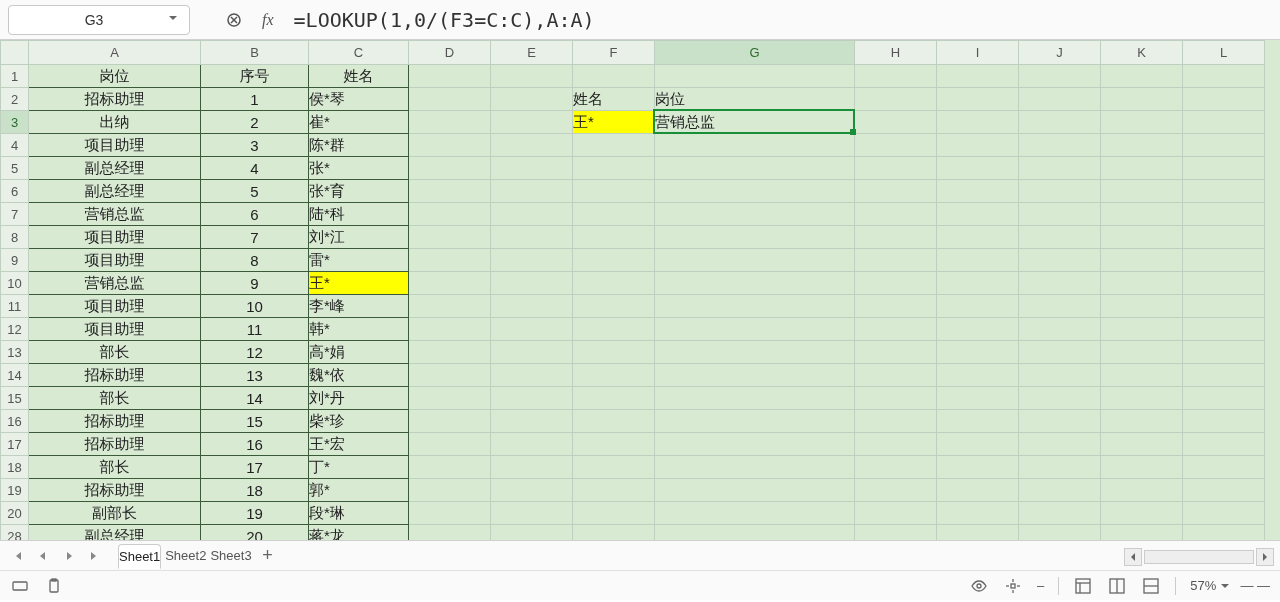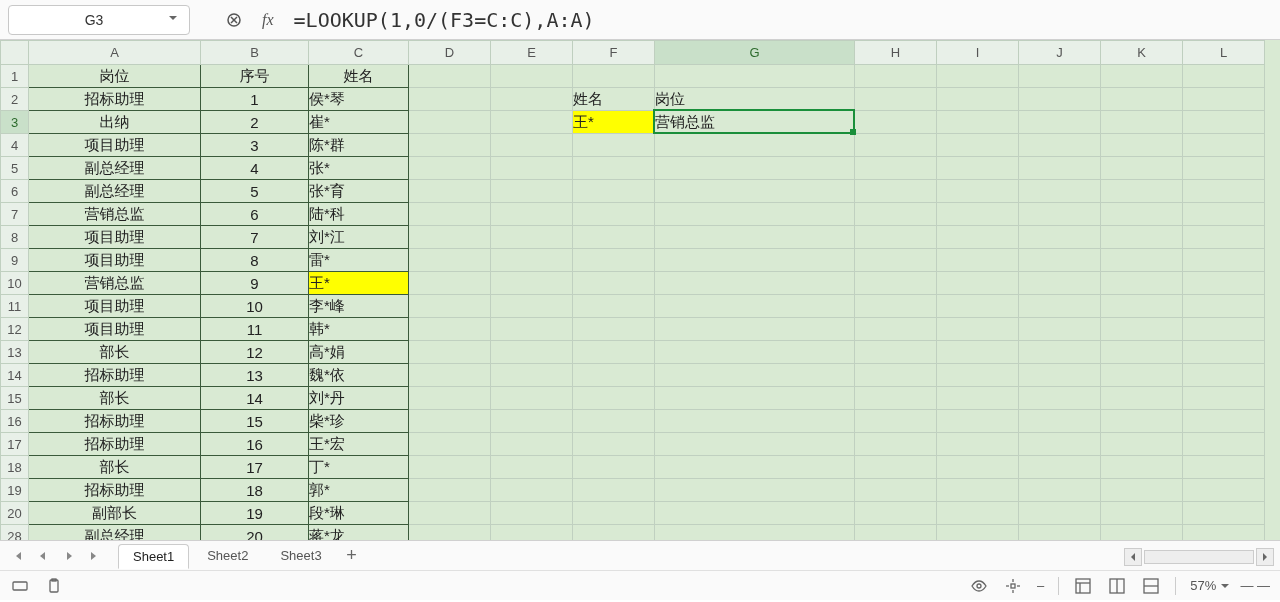--- a/index.html
+++ b/index.html
@@ -111,21 +111,21 @@
     align-items:center;
     border-top:1px solid #d0d0d0;
     background:#fafafa;
     padding: 0 6px;
     gap: 4px;
     position:relative;
   }
   .nav-btn { width:22px; height:22px; display:flex; align-items:center; justify-content:center; color:#888; border-radius:3px; }
   .nav-btn svg { width:12px; height:12px; fill:#888; }
   .tab {
-    padding: 4px 14px;
+    padding: 4px 0;
     font-size: 13px;
     color:#555;
     border-radius: 4px 4px 0 0;
     cursor:pointer;
     margin-top:2px;
   }
   .tab.active {
     background:#fff;
     color:#222;
     border:1px solid #ccc;

